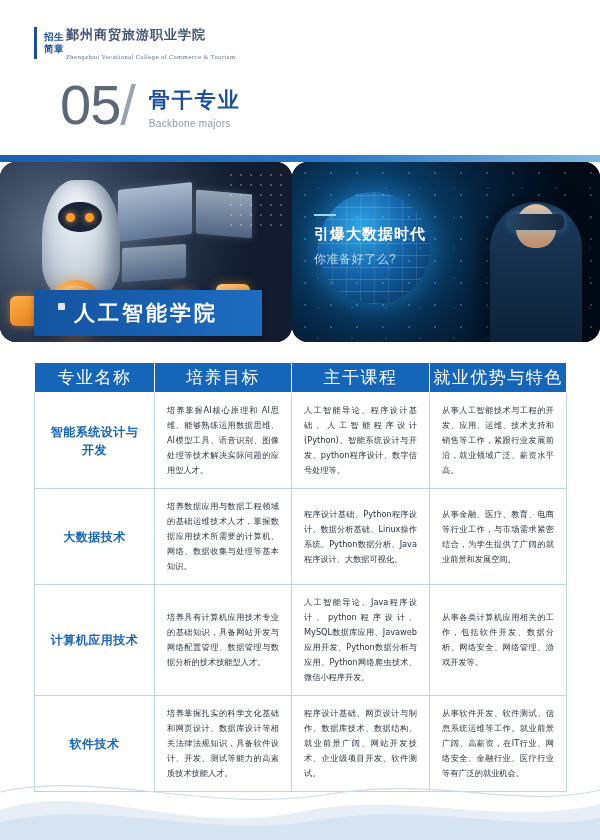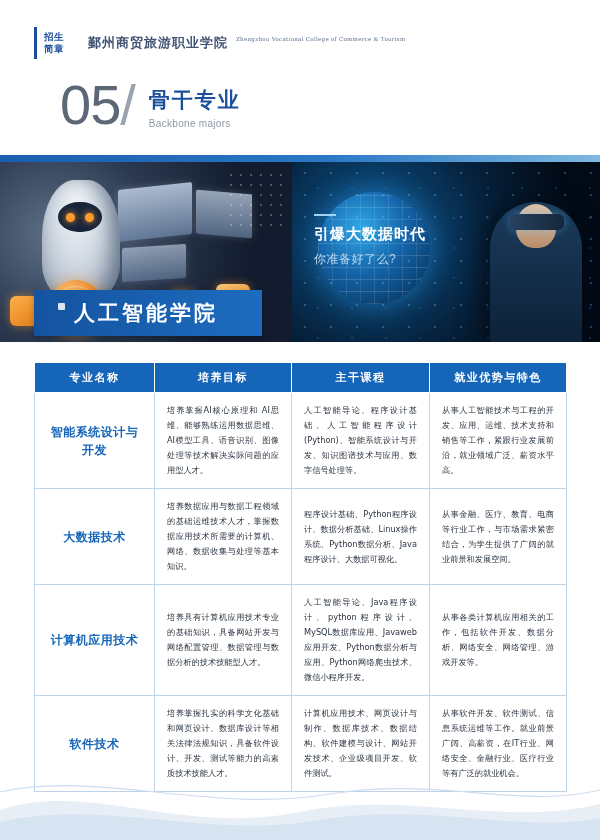--- a/index.html
+++ b/index.html
@@ -27,24 +27,24 @@
     width: 3px; height: 32px;
     background: #1b4f9c;
     margin-right: 7px;
   }
   .header-tag {
     font-size: 9.5px;
     line-height: 12px;
     color: #1b4f9c;
     font-weight: bold;
     letter-spacing: 0.5px;
-    margin-right: 24px;
+    margin-right: 2px;
   }
   .header-school {
-    display: flex; flex-direction: row; justify-content: flex-start; gap: 8px;
+    display: flex; flex-direction: column; justify-content: flex-start; gap: 8px;
   }
   .header-school .cn {
     font-size: 13px;
     color: #20355c;
     letter-spacing: 1px;
     font-family: "DejaVu Serif", serif;
     font-weight: bold;
     opacity: .85;
   }
   .header-school .en {
@@ -96,20 +96,21 @@
   .photos {
     position: absolute;
     top: 162px; left: 0;
     width: 600px; height: 180px;
     display: flex;
     overflow: hidden;
   }
   .photo {
     position: relative;
     overflow: hidden;
+    border-radius: 16px;
   }
   .photo-left { width: 292px; height: 180px; background: #0f1b33; }
   .photo-right { width: 308px; height: 180px; background: #050a18; }
 
   
   .pl-bg {
     position: absolute; inset: 0;
     background:
       radial-gradient(circle at 18% 40%, #5d6f86 0%, #2b3950 38%, #121c2e 75%),
       linear-gradient(120deg,#18233a,#2c3b55);
@@ -233,22 +234,22 @@
   
   .table-wrap {
     position: absolute;
     left: 34px; top: 362px;
     width: 532px;
   }
   table { width: 100%; border-collapse: collapse; table-layout: fixed; }
   thead th {
     background: #1565b8;
     color:#fff;
-    font-size: 11px;
-    font-weight: bold;
+    font-size: 17px;
+    font-weight: normal;
     letter-spacing: 1.5px;
     height: 30px;
     border: 1px solid #ffffff;
     font-family: "DejaVu Sans", sans-serif;
   }
   tbody td {
     border: 1px solid #bcd3e8;
     vertical-align: middle;
     padding: 10px 12px;
     font-size: 8.2px;
@@ -358,39 +359,39 @@
           <th>专业名称</th>
           <th>培养目标</th>
           <th>主干课程</th>
           <th>就业优势与特色</th>
         </tr>
       </thead>
       <tbody>
         <tr>
           <td class="major">智能系统设计与开发</td>
           <td>培养掌握AI核心原理和 AI思维、能够熟练运用数据思维、AI模型工具、语音识别、图像处理等技术解决实际问题的应用型人才。</td>
-          <td>人工智能导论、程序设计基础、人工智能程序设计(Python)、智能系统设计与开发、知识图谱技术与应用、数字信号处理等。</td>
+          <td>人工智能导论、程序设计基础、人工智能程序设计(Python)、智能系统设计与开发、python程序设计、数字信号处理等。</td>
           <td>从事人工智能技术与工程的开发、应用、运维、技术支持和销售等工作，紧跟行业发展前沿，就业领域广泛、薪资水平高。</td>
         </tr>
         <tr>
           <td class="major">大数据技术</td>
           <td>培养数据应用与数据工程领域的基础运维技术人才，掌握数据应用技术所需要的计算机、网络、数据收集与处理等基本知识。</td>
           <td>程序设计基础、Python程序设计、数据分析基础、Linux操作系统、Python数据分析、Java程序设计、大数据可视化。</td>
           <td>从事金融、医疗、教育、电商等行业工作，与市场需求紧密结合，为学生提供了广阔的就业前景和发展空间。</td>
         </tr>
         <tr>
           <td class="major">计算机应用技术</td>
           <td>培养具有计算机应用技术专业的基础知识，具备网站开发与网络配置管理、数据管理与数据分析的技术技能型人才。</td>
           <td>人工智能导论、Java程序设计、python程序设计、MySQL数据库应用、Javaweb应用开发、Python数据分析与应用、Python网络爬虫技术、微信小程序开发。</td>
           <td>从事各类计算机应用相关的工作，包括软件开发、数据分析、网络安全、网络管理、游戏开发等。</td>
         </tr>
         <tr>
           <td class="major">软件技术</td>
           <td>培养掌握扎实的科学文化基础和网页设计、数据库设计等相关法律法规知识，具备软件设计、开发、测试等能力的高素质技术技能人才。</td>
-          <td>计算机应用技术、网页设计与制作、数据库技术、数据结构、软件建模与设计、网站开发技术、企业级项目开发、软件测试。</td>
+          <td>程序设计基础、网页设计与制作、数据库技术、数据结构、就业前景广阔、网站开发技术、企业级项目开发、软件测试。</td>
           <td>从事软件开发、软件测试、信息系统运维等工作。就业前景广阔、高薪资，在IT行业、网络安全、金融行业、医疗行业等有广泛的就业机会。</td>
         </tr>
       </tbody>
     </table>
   </div>
 
   <div class="footer-wave">
     <svg width="600" height="70" viewBox="0 0 600 70" preserveAspectRatio="none">
       <path d="M0,40 C90,10 180,66 300,42 C410,20 500,58 600,34 L600,70 L0,70 Z" fill="#e8eef6"></path>
       <path d="M0,52 C110,28 200,70 320,50 C430,32 520,64 600,48 L600,70 L0,70 Z" fill="#d6e3f1"></path>

